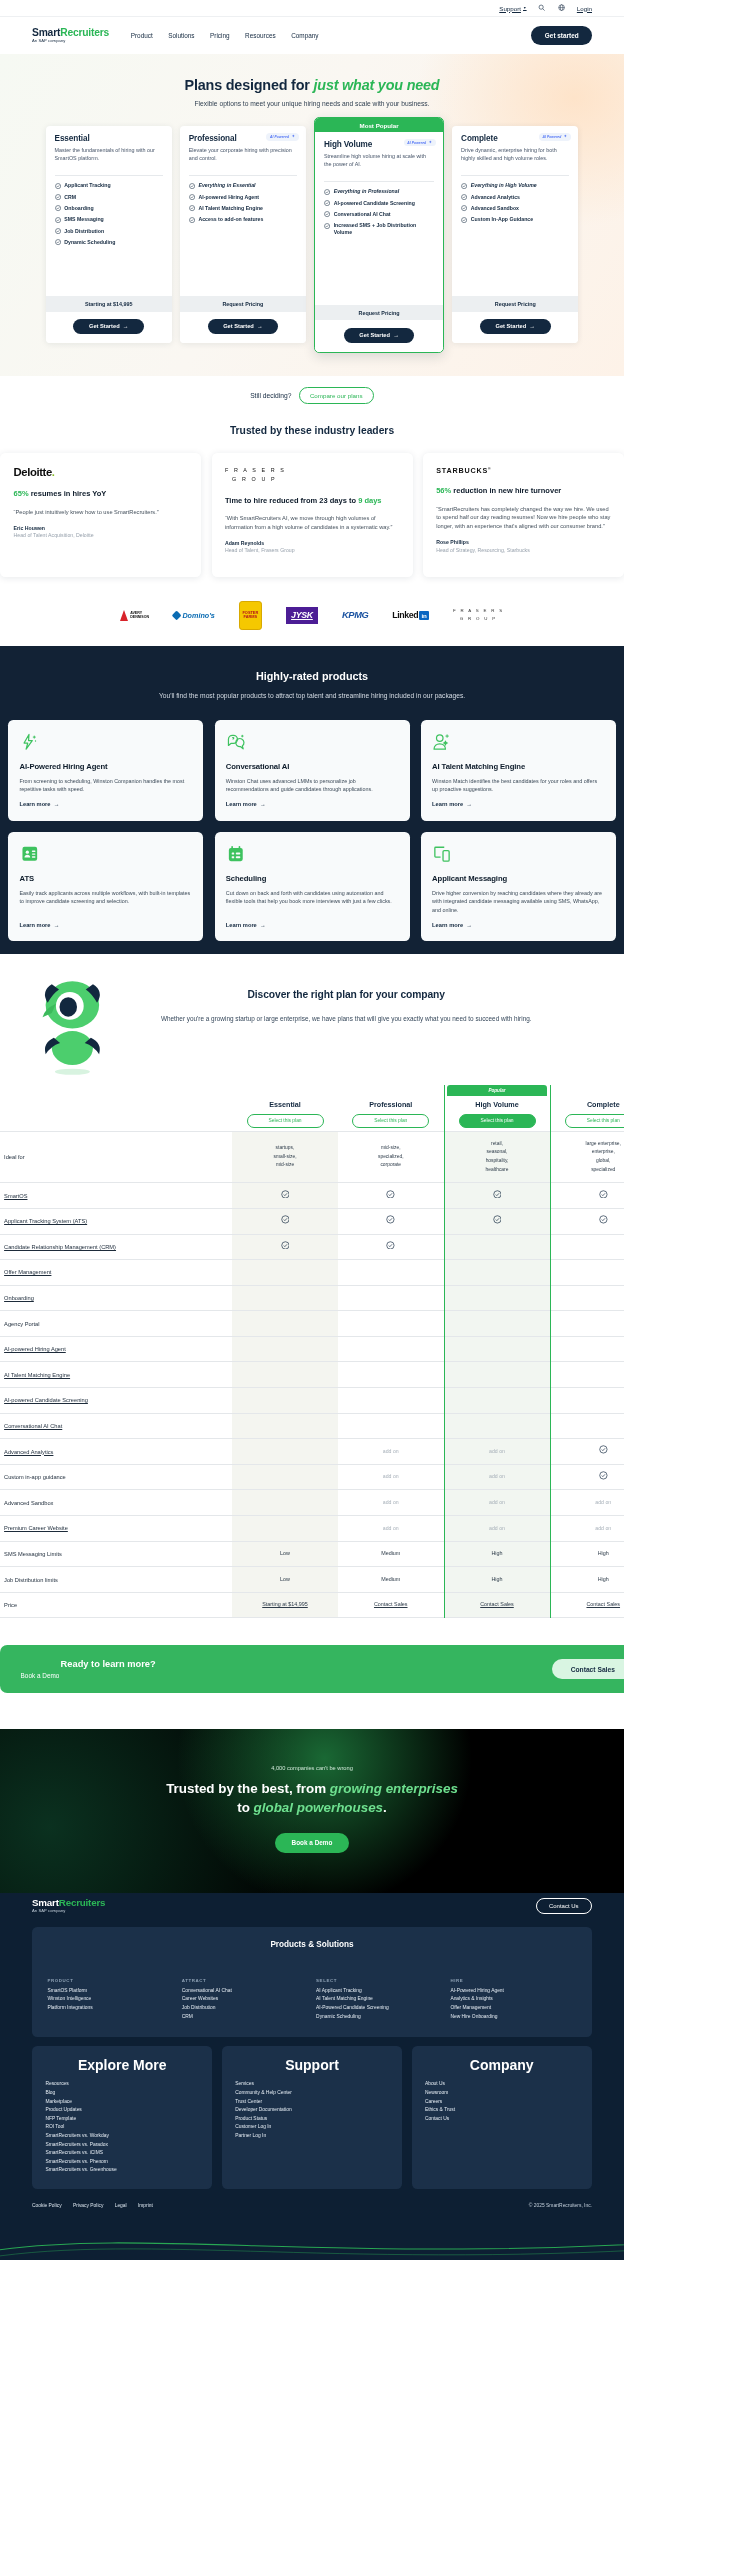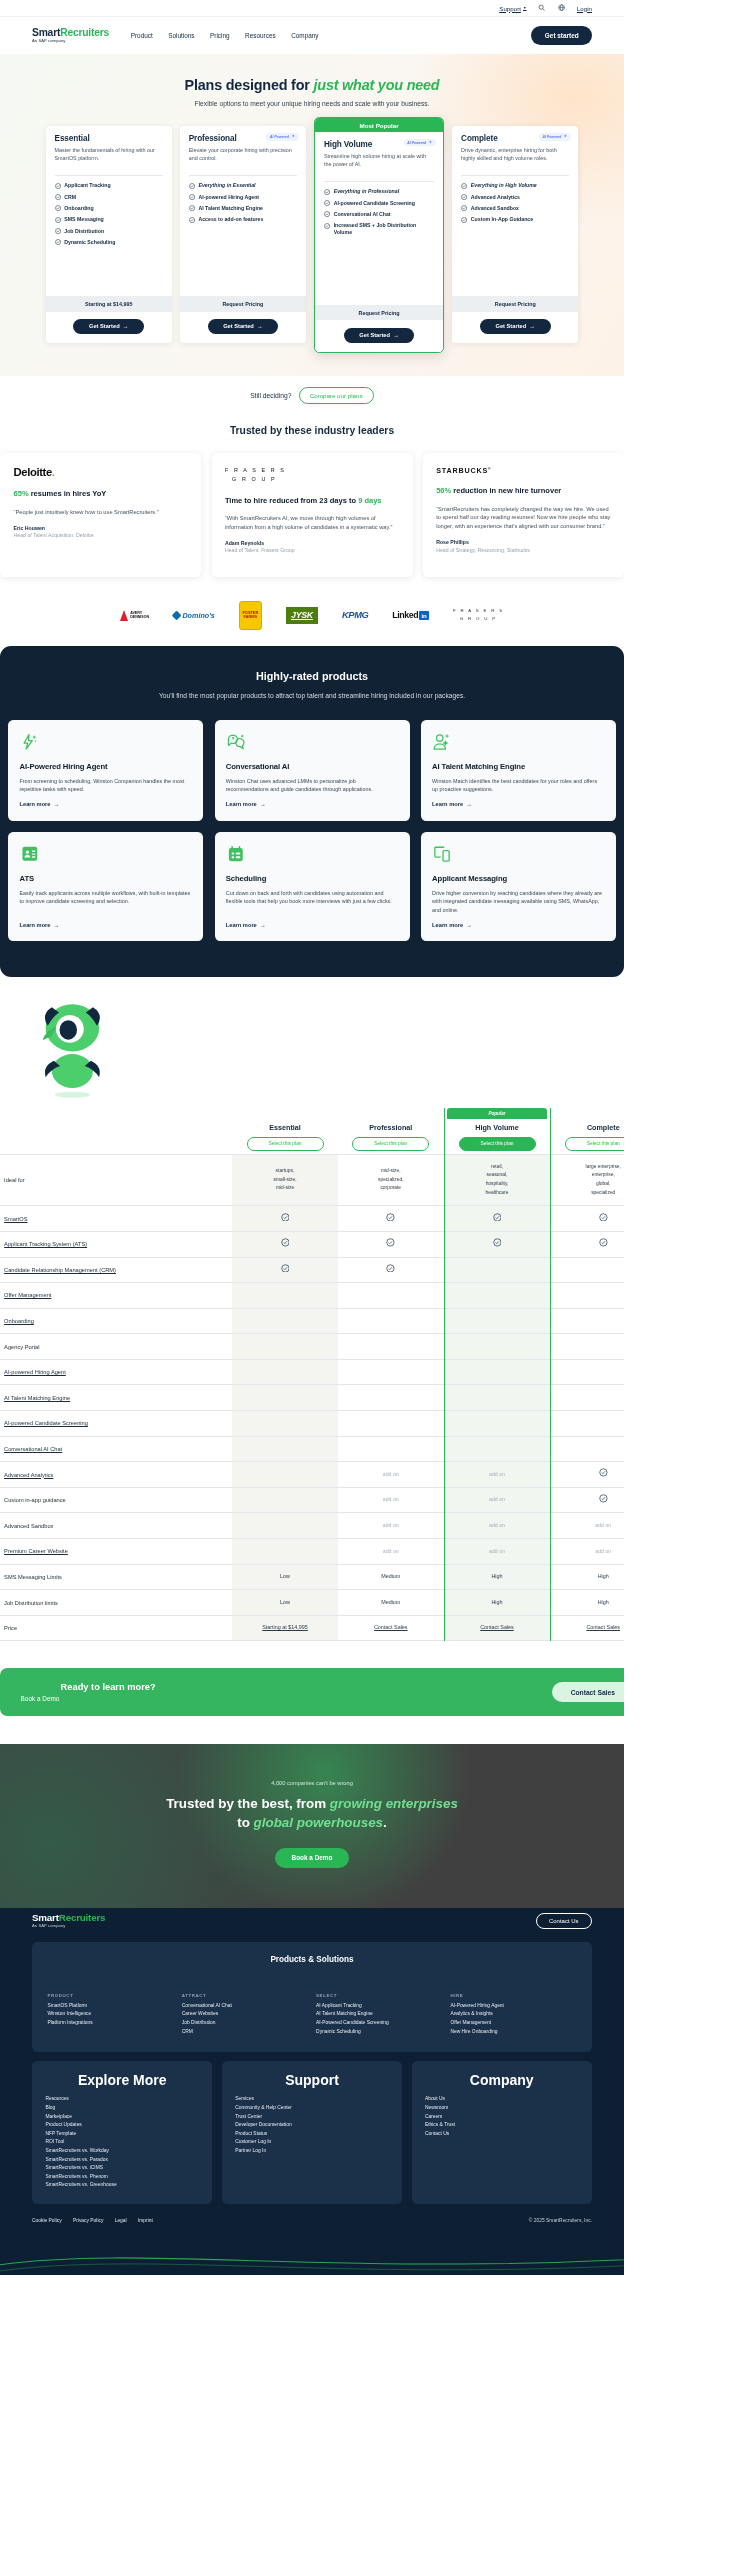--- a/index.html
+++ b/index.html
@@ -143,30 +143,30 @@
   .ls { display: flex; align-items: center; height: 21.6px; }
   .ls-avery { display:flex; align-items:center; gap:2.1px; }
   .ls-avery .tri { width:0;height:0;border-left:4.6px solid transparent;border-right:4.6px solid transparent;border-bottom:11.3px solid #d8232a;}
   .ls-avery .tx { font-size:3.6px; font-weight:700; line-height:1.15; color:#111;}
   .ls-dom { display:flex; align-items:center; gap:2.1px;}
   .ls-dom .dot{width:7.2px;height:7.2px;border-radius:1.5px;background:#0b6cb3;transform:rotate(45deg);}
   .ls-dom .w{font-size:7.2px;font-weight:700;color:#0b6cb3;font-style:italic;}
   .ls-foster { width:23px;height:29px;border-radius:3.1px;background:#f5c800;border:1px solid #d8a900;
                display:flex;flex-direction:column;align-items:center;justify-content:center;}
   .ls-foster b{font-size:3.9px;color:#b3121b;line-height:1.05;text-align:center;font-weight:800;}
-  .ls-jysk { background:#4d7c0f;color:#fff;font-size:8.8px;font-weight:800;font-style:italic;padding:3.6px 5.2px;letter-spacing:-0.3px;text-decoration:underline;}
+  .ls-jysk { background:#4c1d95;color:#fff;font-size:8.8px;font-weight:800;font-style:italic;padding:3.6px 5.2px;letter-spacing:-0.3px;text-decoration:underline;}
   .ls-kpmg { color:#1a52a0;font-size:9.3px;font-weight:800;font-style:italic;letter-spacing:-0.4px;}
   .ls-li { display:flex;align-items:center;}
   .ls-li .t{font-size:8.8px;font-weight:700;color:#111;letter-spacing:-0.4px;}
   .ls-li .sq{background:#0a66c2;color:#fff;font-size:6.2px;font-weight:700;padding:1px 2.1px;border-radius:1px;margin-left:1px;}
   .ls-fg { font-size:4.4px;letter-spacing:1.8px;color:#333;line-height:1.9;text-align:center;}
 
   
   .dark {
-    background: #122235; padding: 24px 0 36px; border-radius: 11px;
+    background: #122235; padding: 24px 0 13px;
   }
   .dark h2 { text-align: center; color: #fff; font-size: 10.8px; font-weight: 700; }
   .dark p.sub { text-align: center; color: #d6dde5; font-size: 6.7px; margin-top: 9.3px; line-height: 1.55; }
   .prod-grid {
     display: grid; grid-template-columns: repeat(3, 195px); gap: 11.3px;
     justify-content: center; margin-top: 18.5px;
   }
   .prod {
     background: #f8fafb; border-radius: 5.2px; padding: 12.4px 11.3px 13.4px;
     min-height: 96px; display: flex; flex-direction: column;
@@ -220,21 +220,21 @@
   }
   .cta-green h3 { font-size: 9.3px; font-weight: 700; margin-left: 40px; }
   .cta-green p { font-size: 6.4px; margin-top: 3.6px; }
   .cta-btn-light {
     background: #d9f5e2; color: #13283f; border: none; border-radius: 11.3px;
     padding: 6.7px 18.5px; font-size: 6.7px; font-weight: 700; cursor: pointer; font-family: inherit;
   }
 
   
   .trusted {
-    margin-top: 28px; background: #404040; position: relative;
+    margin-top: 36px; background: #000000; position: relative;
     padding: 36px 0 40px; overflow: hidden;
   }
   .trusted::before {
     content:""; position:absolute; inset:0;
     background:
       radial-gradient(circle at 52% 18%, rgba(47,190,95,.55), transparent 42%),
       radial-gradient(circle at 8% 60%, rgba(30,140,90,.35), transparent 45%);
   }
   .trusted-inner { position: relative; z-index: 2; text-align: center; }
   .trusted .eyebrow { font-size: 5.7px; color: #cfe8d8; }
@@ -664,20 +664,24 @@
           <ellipse cx="73" cy="64" rx="27" ry="27" fill="#ffffff"></ellipse>
           <ellipse cx="70" cy="66" rx="17" ry="19" fill="#12283f"></ellipse>
           <path d="M38 22 Q16 36 30 58 Q40 40 52 32 Z" fill="#12283f"></path>
           <path d="M118 22 Q140 36 126 58 Q116 40 104 32 Z" fill="#12283f"></path>
           <ellipse cx="78" cy="146" rx="40" ry="33" fill="#4cce6d"></ellipse>
           <path d="M42 126 Q20 136 26 158 Q36 142 54 136 Z" fill="#12283f"></path>
           <path d="M114 126 Q136 136 130 158 Q120 142 102 136 Z" fill="#12283f"></path>
           <path d="M46 60 Q24 70 20 86 L38 78 Z" fill="#3cba5c"></path>
           <ellipse cx="78" cy="192" rx="34" ry="6" fill="#d8f3e0"></ellipse>
         </svg>
+      </div>
+      <div class="compare-copy">
+        <h2>Discover the right plan for your company</h2>
+        <p>Whether you're a growing startup or large enterprise, we have plans that will give you exactly what you need to succeed with hiring.</p>
       </div>
       <div style="width:20.6px"></div>
     </div>
 
     <table class="cmp">
       <colgroup>
         <col class="c-feat">
           <col class="c-plan">
           <col class="c-plan">
           <col class="c-plan">

